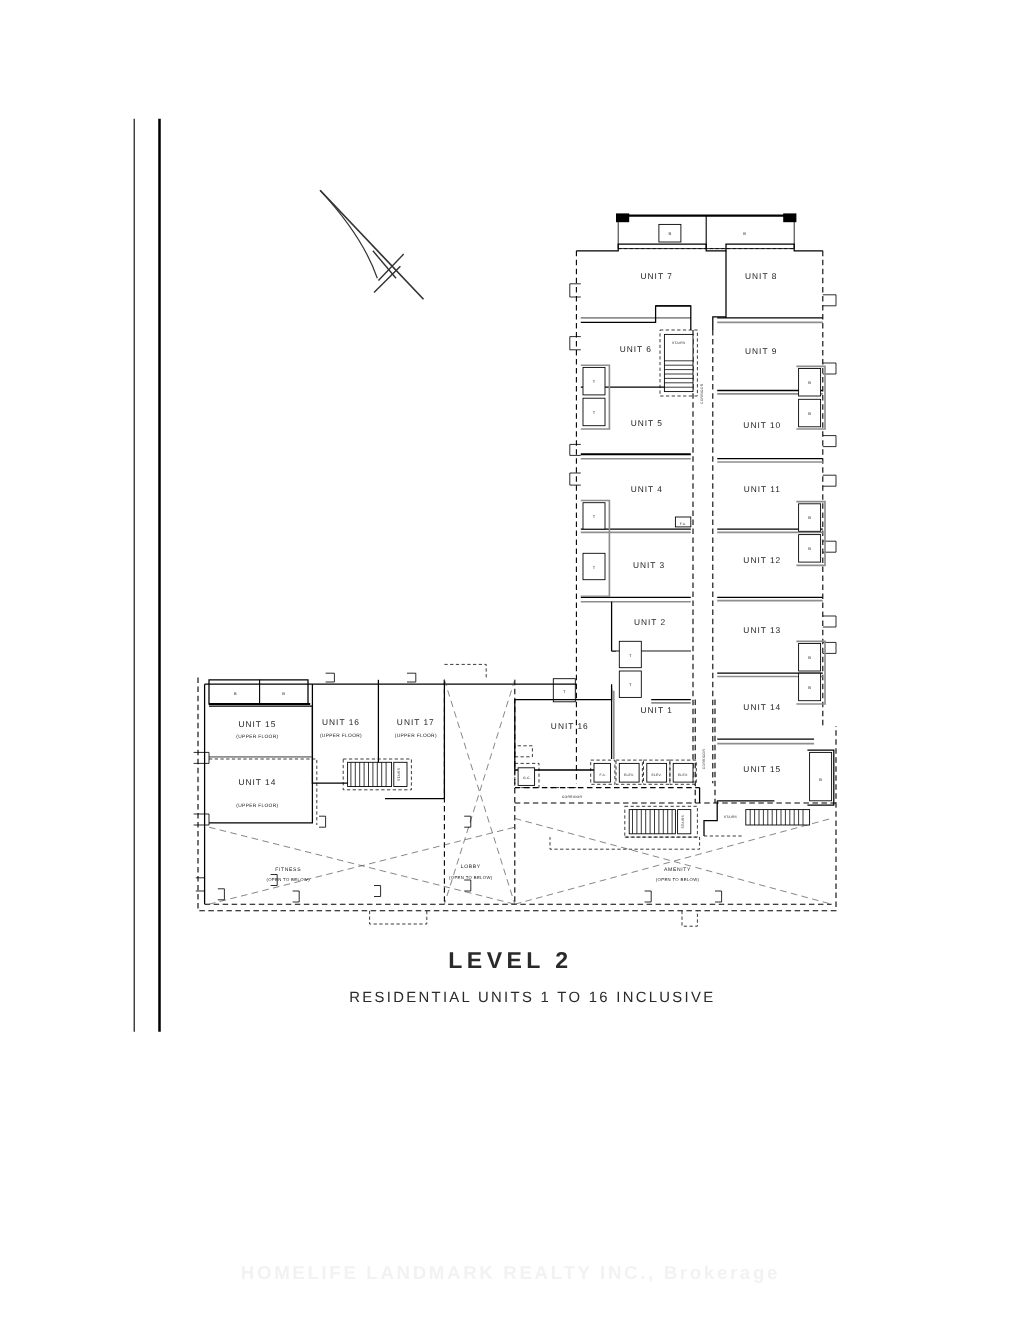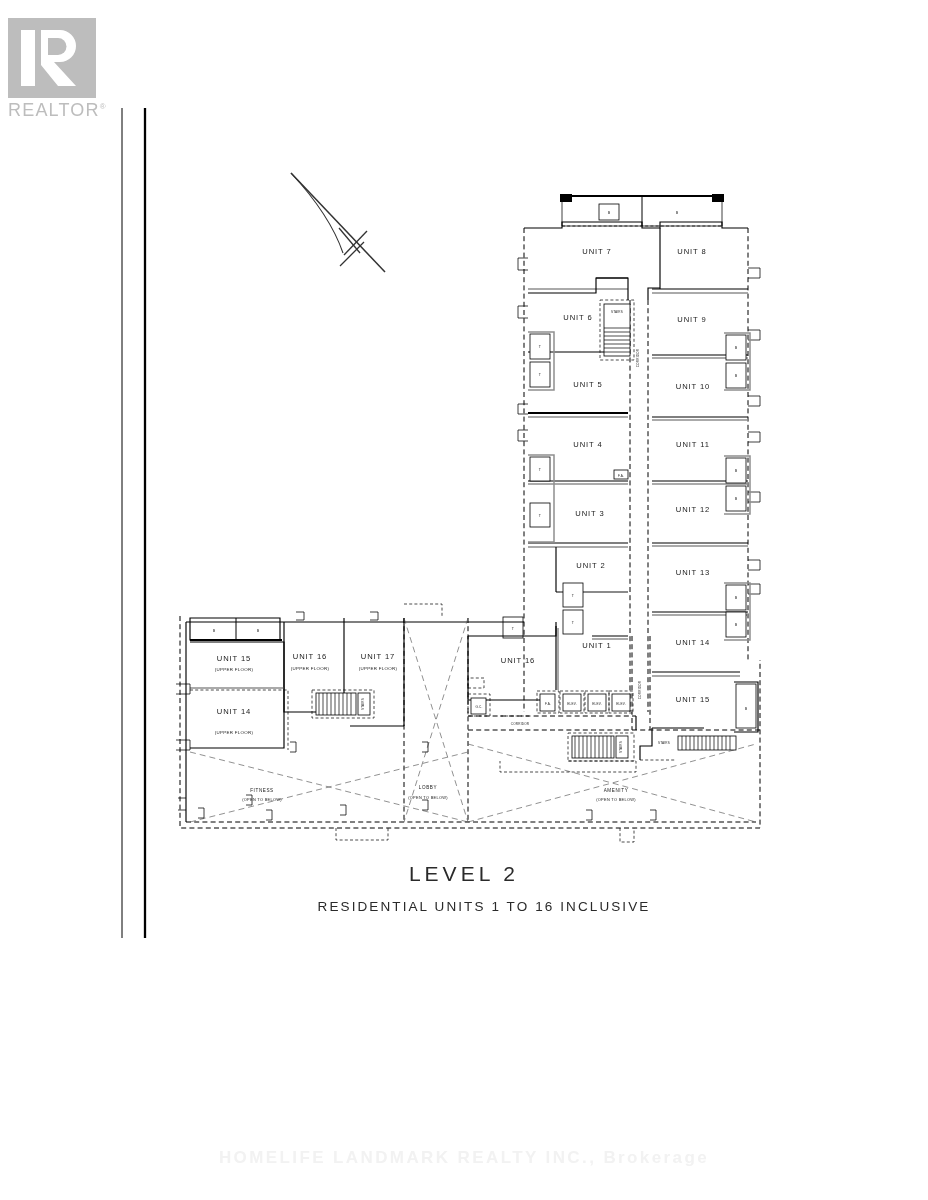--- a/index.html
+++ b/index.html
@@ -12,21 +12,21 @@
   #realtor-mark{width:88px;height:80px;background:#bdbdbd;position:relative;}
   #realtor-word{font-size:18px;letter-spacing:1.2px;color:#bdbdbd;
                 margin-top:2px;font-family:"Liberation Sans",sans-serif;}
   #realtor-word sup{font-size:8px;vertical-align:super;}
 
   
   #plan-svg{position:absolute;left:0;top:0;}
 
   
   .cap{position:absolute;text-align:center;width:100%;color:#2a2a2a;}
-  #level-title{top:862px;font-size:21px;letter-spacing:4px;}
+  #level-title{top:862px;font-size:21px;letter-spacing:4px;font-weight:bold;}
   #level-sub{top:899px;font-size:13.5px;letter-spacing:2.1px;padding-left:20px;}
 
   
   #watermark{position:absolute;left:0;top:1148px;width:100%;text-align:center;
              font-size:17px;letter-spacing:2.4px;color:#f2f2f2;font-weight:bold;}
 
   svg text{font-family:"Liberation Sans",sans-serif;fill:#1a1a1a;}
   .u-lbl{font-size:7.6px;letter-spacing:0.9px;text-anchor:middle;}
   .u-sub{font-size:4.4px;letter-spacing:0.3px;text-anchor:middle;}
   .tiny{font-size:3.6px;text-anchor:middle;letter-spacing:0.2px;}
@@ -40,31 +40,20 @@
   .dash{fill:none;stroke:#000;stroke-width:1.0;stroke-dasharray:5 3.2;}
   .dash-s{fill:none;stroke:#000;stroke-width:0.7;stroke-dasharray:3 2.2;}
   .dash-x{fill:none;stroke:#555;stroke-width:0.65;stroke-dasharray:6 4;}
   .box{fill:#fff;stroke:#000;stroke-width:0.8;}
 </style>
 </head>
 <body>
 
 <div id="sheet">
 
-  <div id="realtor-logo">
-    <div id="realtor-mark">
-      <svg width="88" height="80" viewBox="0 0 88 80" aria-hidden="true">
-        <rect x="0" y="0" width="88" height="80" fill="#bdbdbd"></rect>
-        <rect x="13" y="12" width="14" height="56" fill="#ffffff"></rect>
-        <path d="M33 12 h19 a16 16 0 0 1 0 32 h-6 l22 24 h-18 L33 47 Z" fill="#ffffff"></path>
-        <path d="M40 20 h10 a8.5 8.5 0 0 1 0 17 h-10 Z" fill="#bdbdbd"></path>
-      </svg>
-    </div>
-    <div id="realtor-word"><span>REALTOR</span><sup>®</sup></div>
-  </div>
 
   <svg id="plan-svg" width="928" height="1200" viewBox="0 0 928 1200">
 
     <line x1="122" y1="108" x2="122" y2="938" stroke="#000" stroke-width="1"></line>
     <line x1="145" y1="108" x2="145" y2="938" stroke="#000" stroke-width="2.3"></line>
 
     <g>
       <line x1="291" y1="173" x2="385" y2="272" stroke="#333" stroke-width="1.5"></line>
       <path d="M291 173 Q330 215 343 253" fill="none" stroke="#333" stroke-width="1.1"></path>
       <line x1="339" y1="228" x2="360" y2="253" stroke="#333" stroke-width="1.3"></line>

